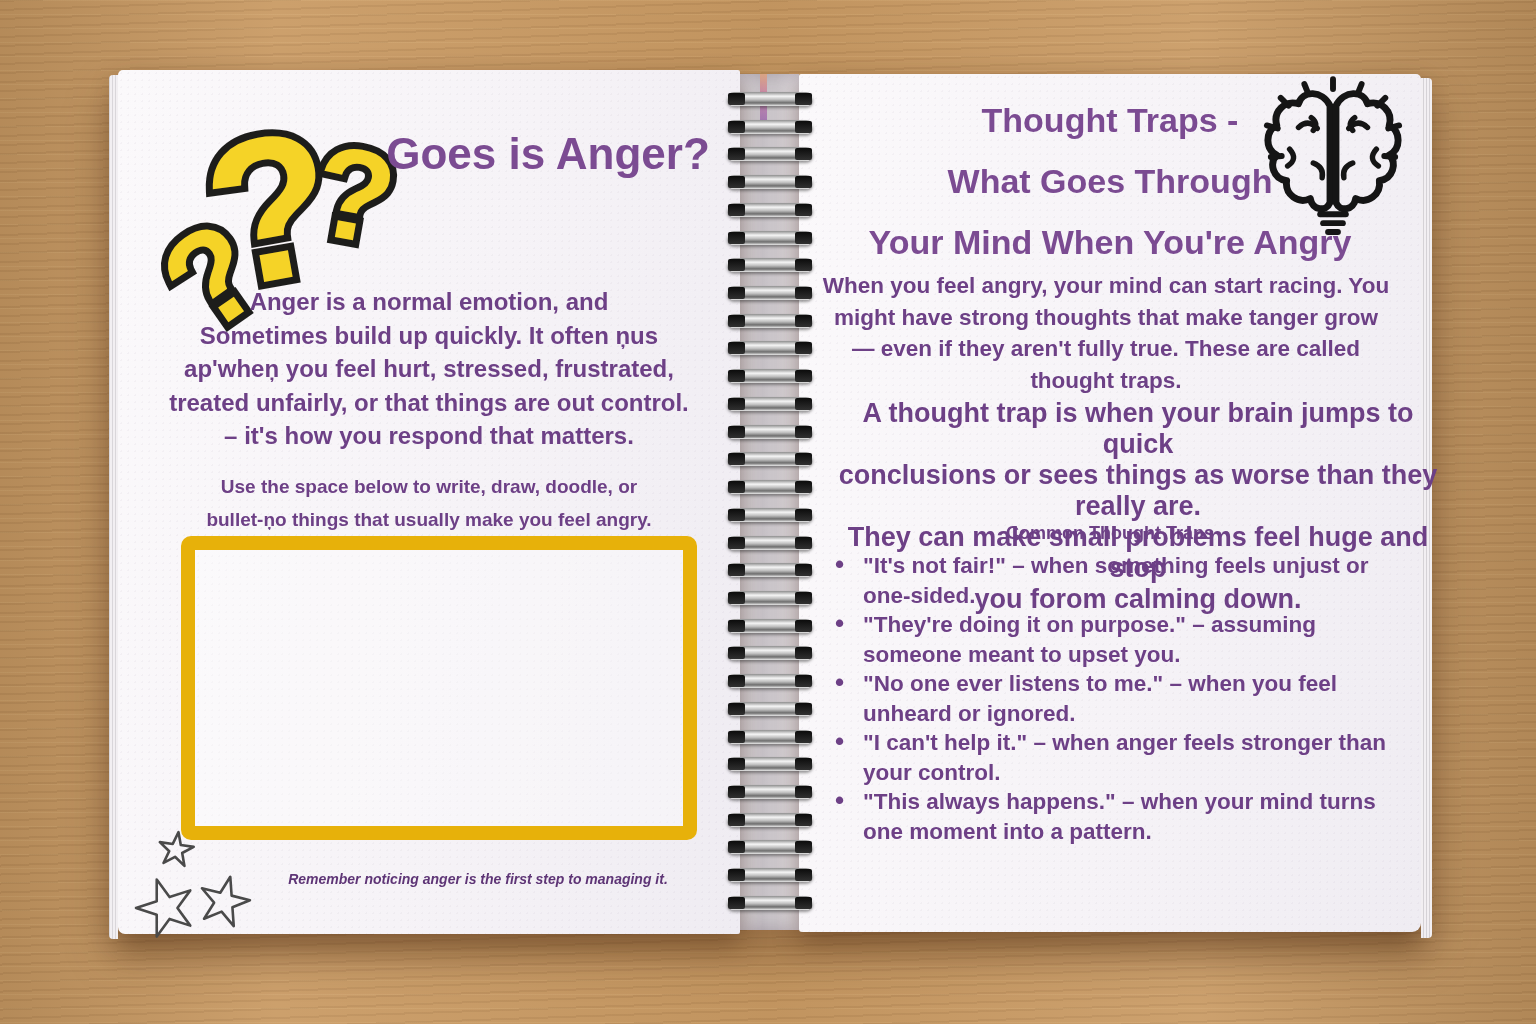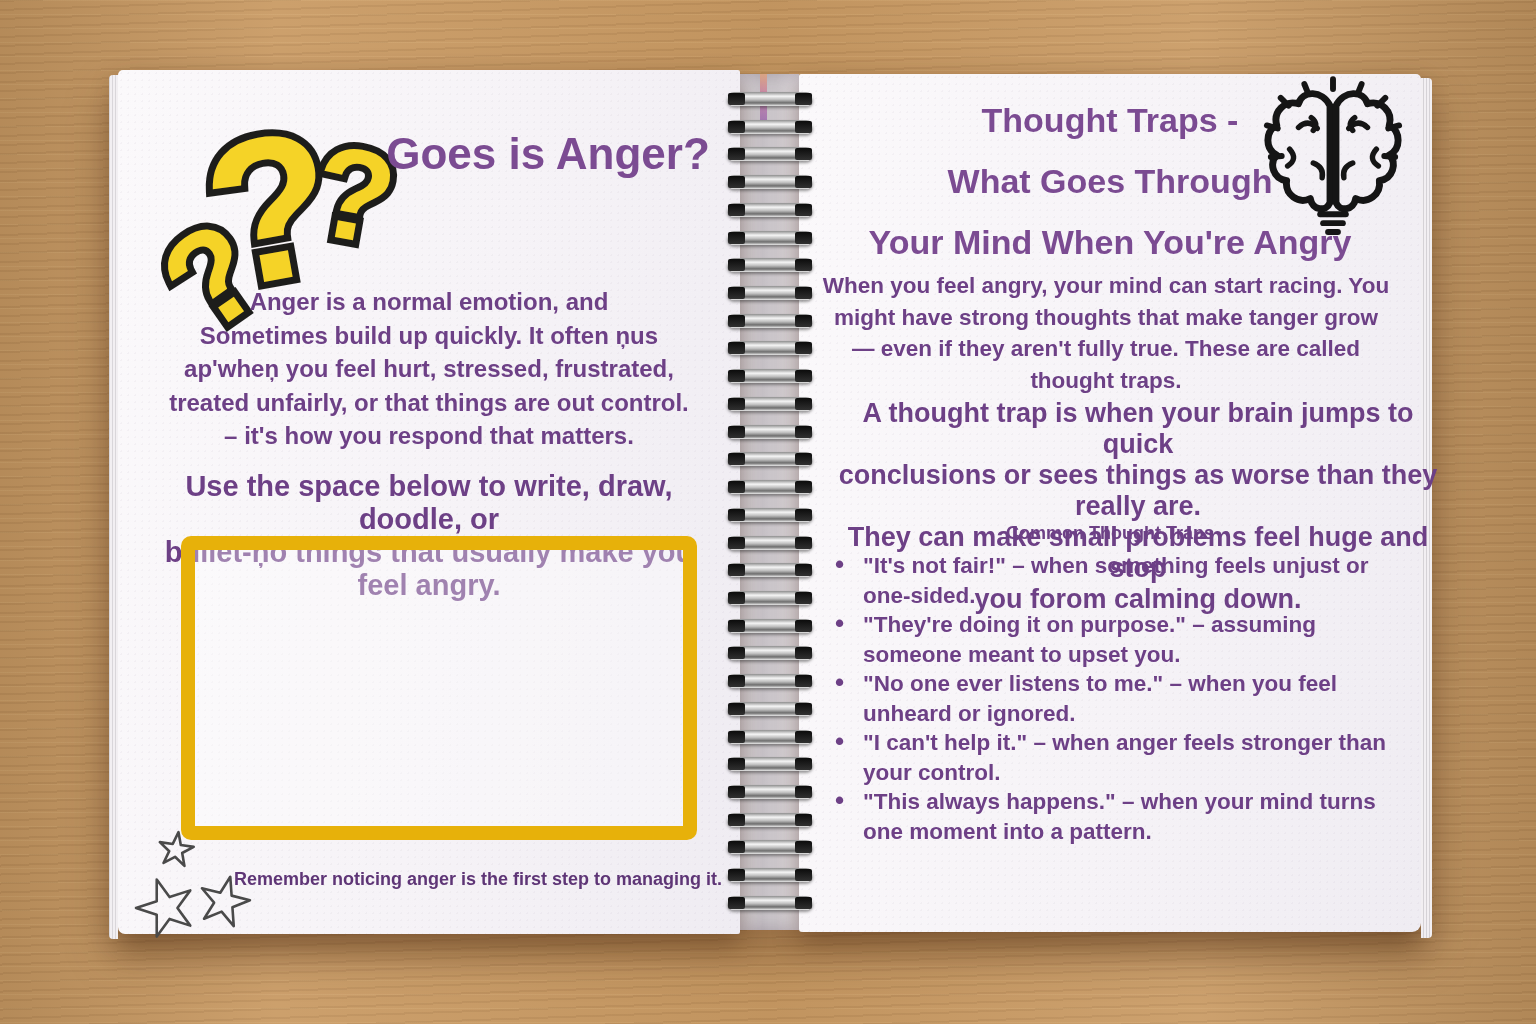--- a/index.html
+++ b/index.html
@@ -68,26 +68,26 @@
   .ring::before { left:1px; } .ring::after { right:1px; }
 
   .abs { position:absolute; }
   .pre { white-space:pre-line; }
   .center { text-align:center; }
   .purple-title { color:#7b4b92; font-weight:bold; }
   .purple-body  { color:#6d4086; font-weight:bold; }
 
   #lp-title { left:250px; top:58px; width:360px; font-size:44px; line-height:52px; }
   #lp-intro { left:28px; top:215px; width:566px; font-size:24px; line-height:33.5px;text-align:center; }
-  #lp-prompt { left:20px; top:400px; width:582px; font-size:29px; line-height:33px; }
+  #lp-prompt { left:20px; top:400px; width:582px; font-size:19px; line-height:33px; }
   #lp-box {
     left:63px; top:466px; width:516px; height:304px;
     border:14px solid #e7b10a; border-radius:10px; background:rgba(255,255,255,.35);
   }
-  #lp-footer { left:100px; top:797px; width:520px; font-size:18px; line-height:24px; color:#5e3576; font-weight:bold; }
+  #lp-footer { left:100px; top:797px; width:520px; font-size:14px; line-height:24px; color:#5e3576; font-weight:bold;font-style:italic; }
 
   #rp-title { left:6px; top:16px; width:610px; font-size:34px; line-height:61px; }
   #rp-para1 { left:2px; top:196px; width:610px; font-size:22.5px; line-height:31.5px; }
   #rp-para2 { left:2px; top:324px; width:618px; font-size:27px; line-height:31px;margin-left:28px; }
   #rp-subheading { left:0; top:449px; width:100%; font-size:18px; }
   #rp-bullets { left:36px; top:477px; width:572px; list-style:none; }
   #rp-bullets li {
     position:relative; padding-left:28px; font-size:22.5px; line-height:29.5px;
     color:#6d4086; font-weight:bold;
   }

